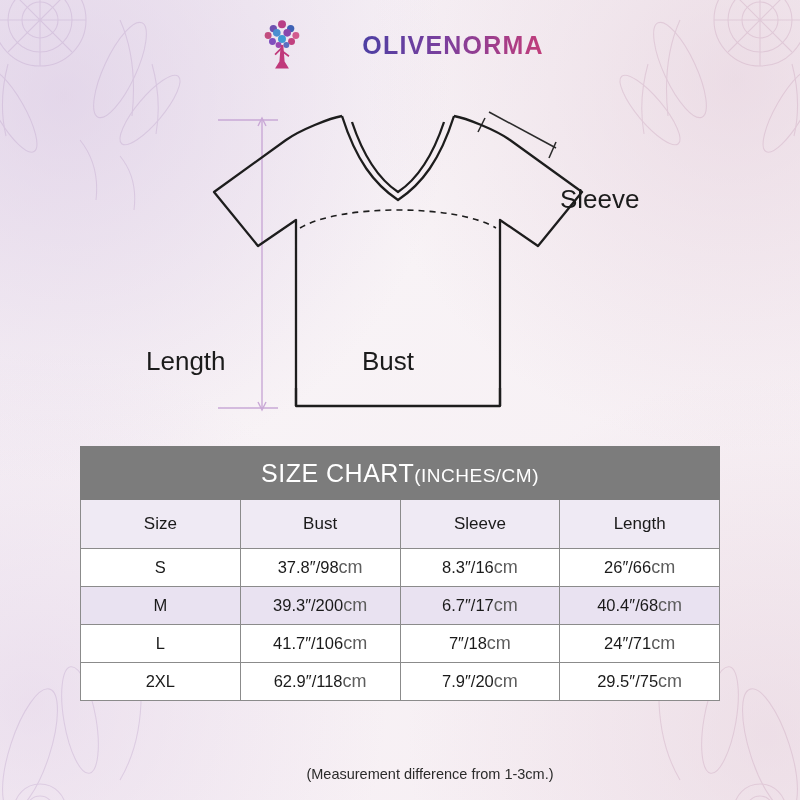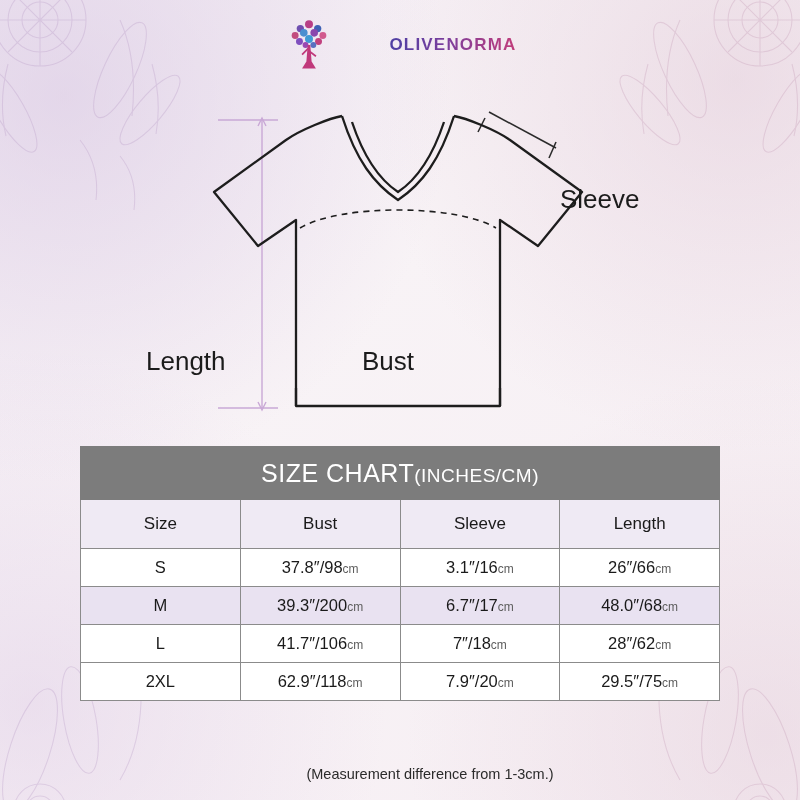--- a/index.html
+++ b/index.html
@@ -42,21 +42,21 @@
     top: 16px;
     left: 0;
     width: 800px;
     display: flex;
     align-items: center;
     justify-content: center;
     gap: 10px;
   }
   .logo-mark { width: 52px; height: 58px; }
   .logo-text {
-    font-size: 17px;
+    font-size: 25px;
     letter-spacing: 1.2px;
     font-weight: bold;
     background: linear-gradient(90deg, #4d3fa3 0%, #7b3f9d 45%, #c23d7a 100%);
     -webkit-background-clip: text;
     background-clip: text;
     color: transparent;
     margin-left: 44px;
   }
 
   
@@ -111,21 +111,21 @@
     background: #efeaf4;
     height: 46px;
     font-size: 17px;
     font-weight: normal;
   }
   tbody tr { height: 38px; }
   tbody tr.odd  td { background: #ffffff; }
   tbody tr.even td { background: #e9e2f1; }
   tbody td { font-size: 16.5px; }
   td.col-size { width: 96px; }
-  .unit { color: #5d5d5d; font-size: 12px; }
+  .unit { color: #5d5d5d; font-size: 18px; }
   .note {
     position: absolute;
     left: 2px;
     top: 766px;
     width: 800px;
     text-align: center;
     font-size: 14.5px;
     color: #2b2b2b;
     padding-left: 28px;
   }
@@ -257,34 +257,34 @@
           <th class="col-size">Size</th>
           <th>Bust</th>
           <th>Sleeve</th>
           <th>Length</th>
         </tr>
       </thead>
       <tbody>
         <tr class="odd">
           <td class="col-size">S</td>
           <td><span>37.8″/98</span><span class="unit">cm</span></td>
-          <td><span>3.1″/16</span><span class="unit">cm</span></td>
+          <td><span>8.3″/16</span><span class="unit">cm</span></td>
           <td><span>26″/66</span><span class="unit">cm</span></td>
         </tr>
         <tr class="even">
           <td class="col-size">M</td>
           <td><span>39.3″/200</span><span class="unit">cm</span></td>
           <td><span>6.7″/17</span><span class="unit">cm</span></td>
-          <td><span>48.0″/68</span><span class="unit">cm</span></td>
+          <td><span>40.4″/68</span><span class="unit">cm</span></td>
         </tr>
         <tr class="odd">
           <td class="col-size">L</td>
           <td><span>41.7″/106</span><span class="unit">cm</span></td>
           <td><span>7″/18</span><span class="unit">cm</span></td>
-          <td><span>28″/62</span><span class="unit">cm</span></td>
+          <td><span>24″/71</span><span class="unit">cm</span></td>
         </tr>
         <tr class="odd">
           <td class="col-size">2XL</td>
           <td><span>62.9″/118</span><span class="unit">cm</span></td>
           <td><span>7.9″/20</span><span class="unit">cm</span></td>
           <td><span>29.5″/75</span><span class="unit">cm</span></td>
         </tr>
       </tbody>
     </table>
   </div>

